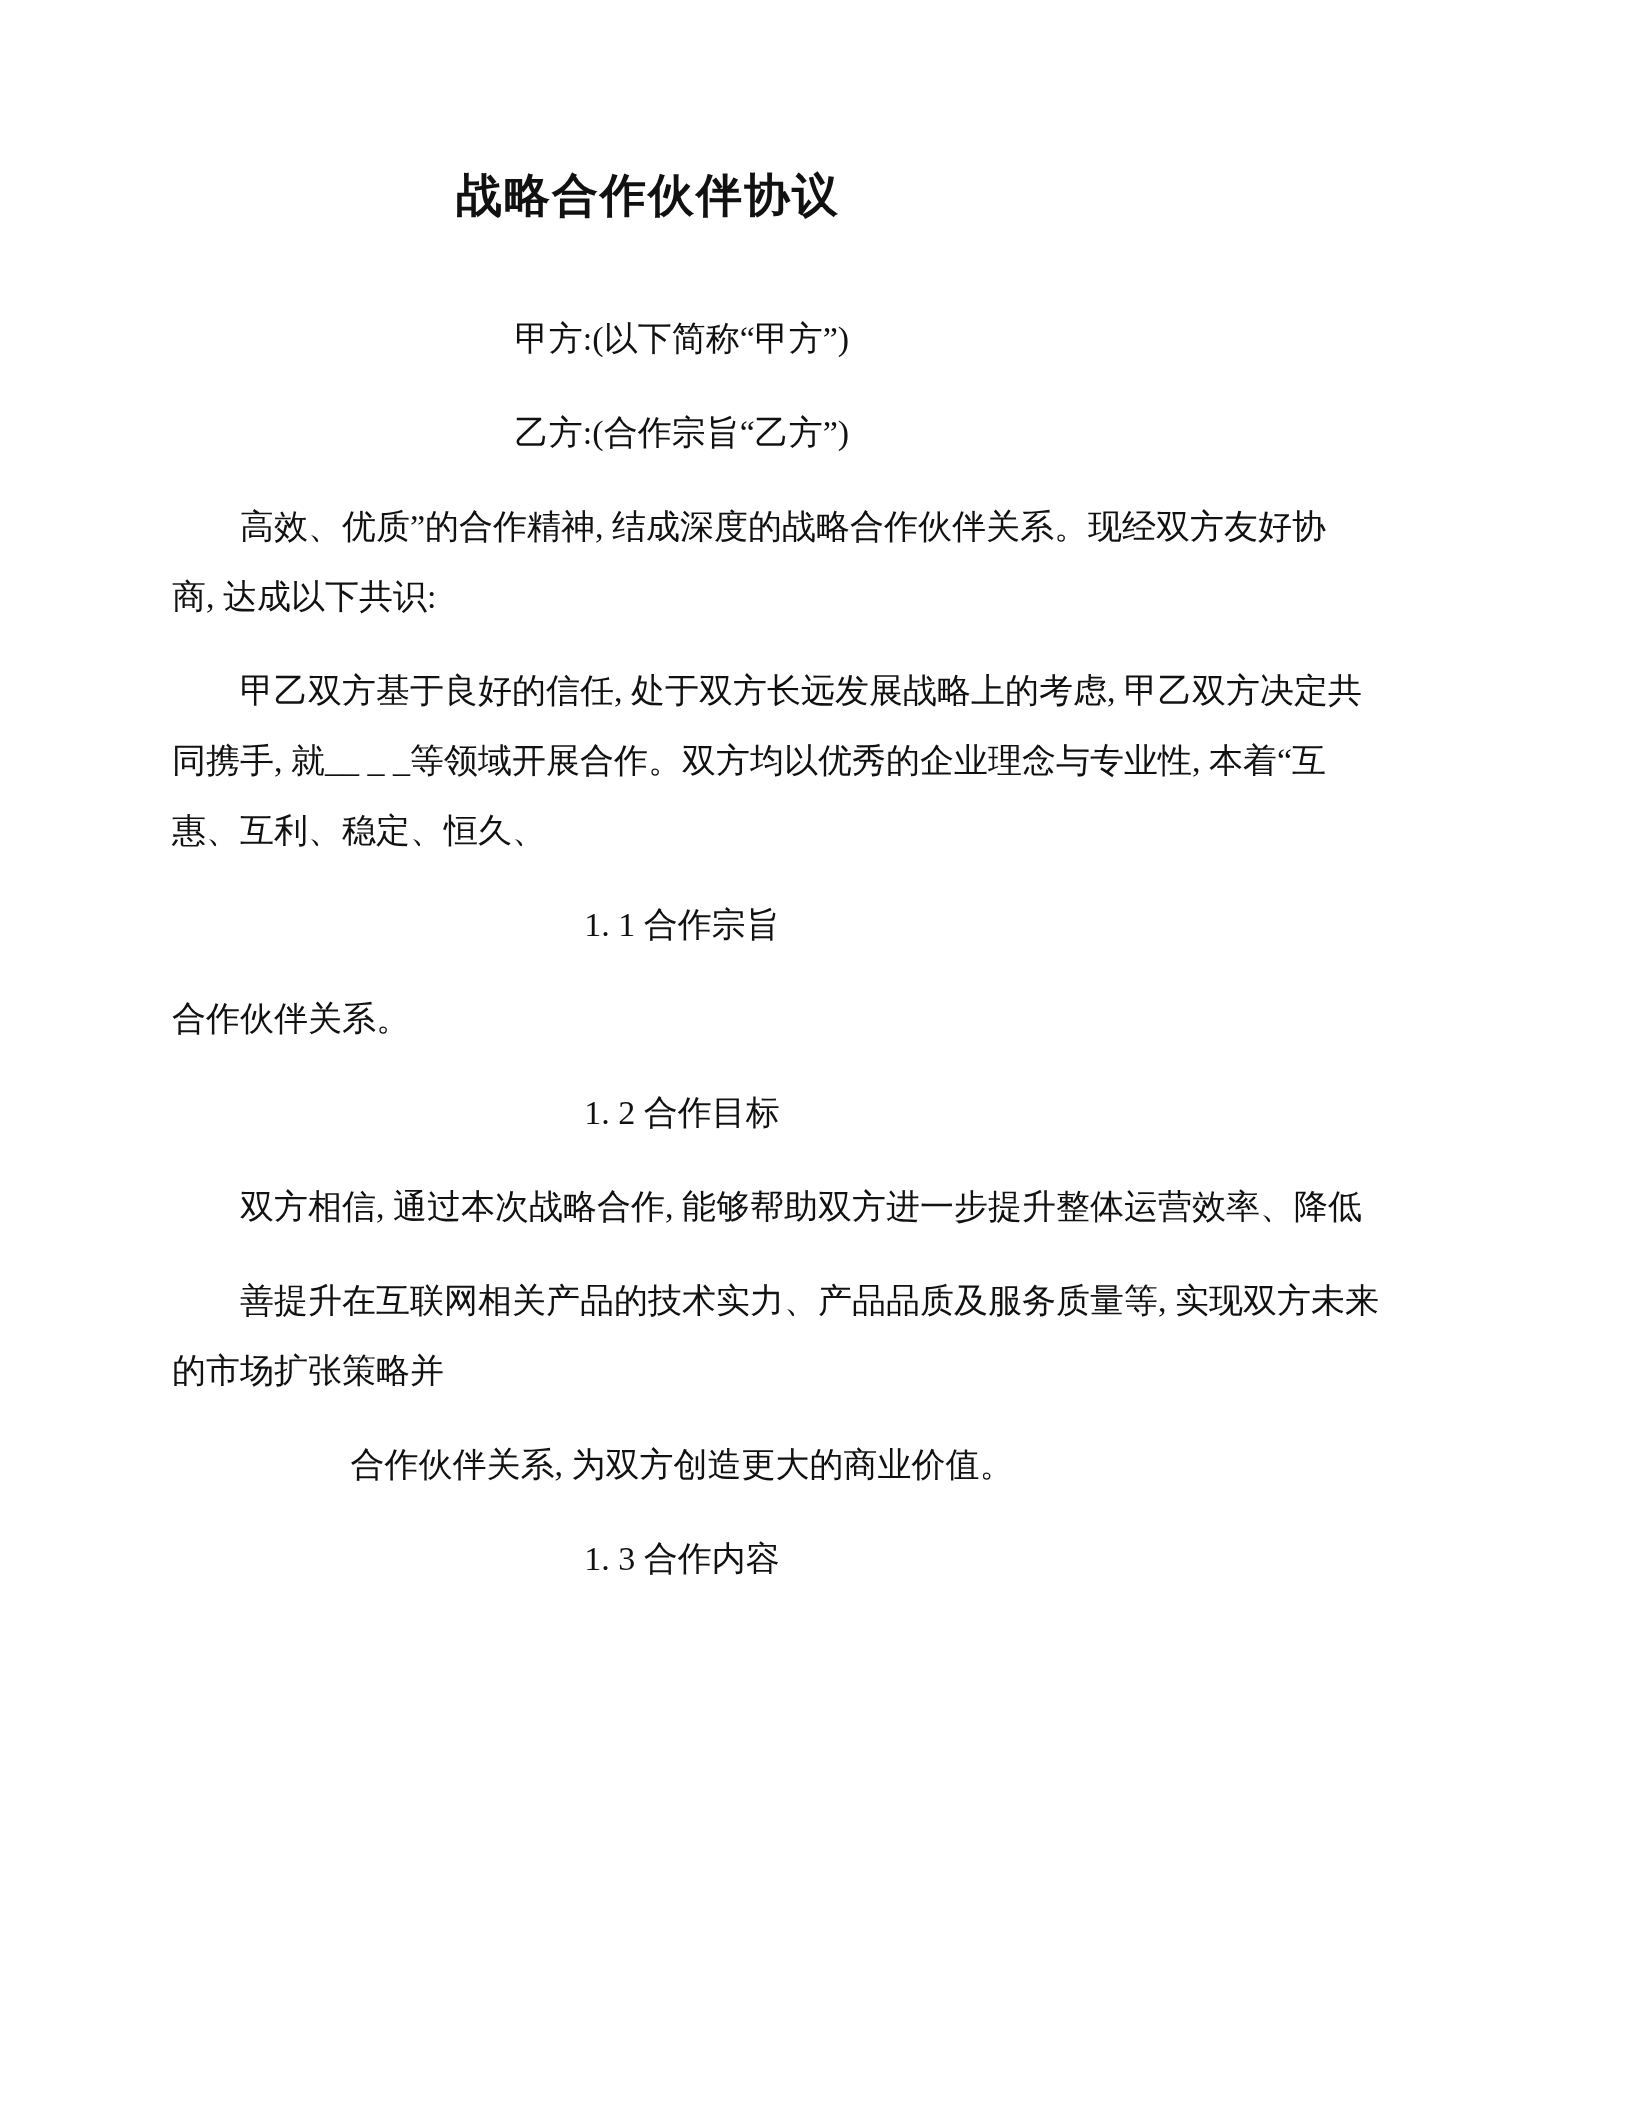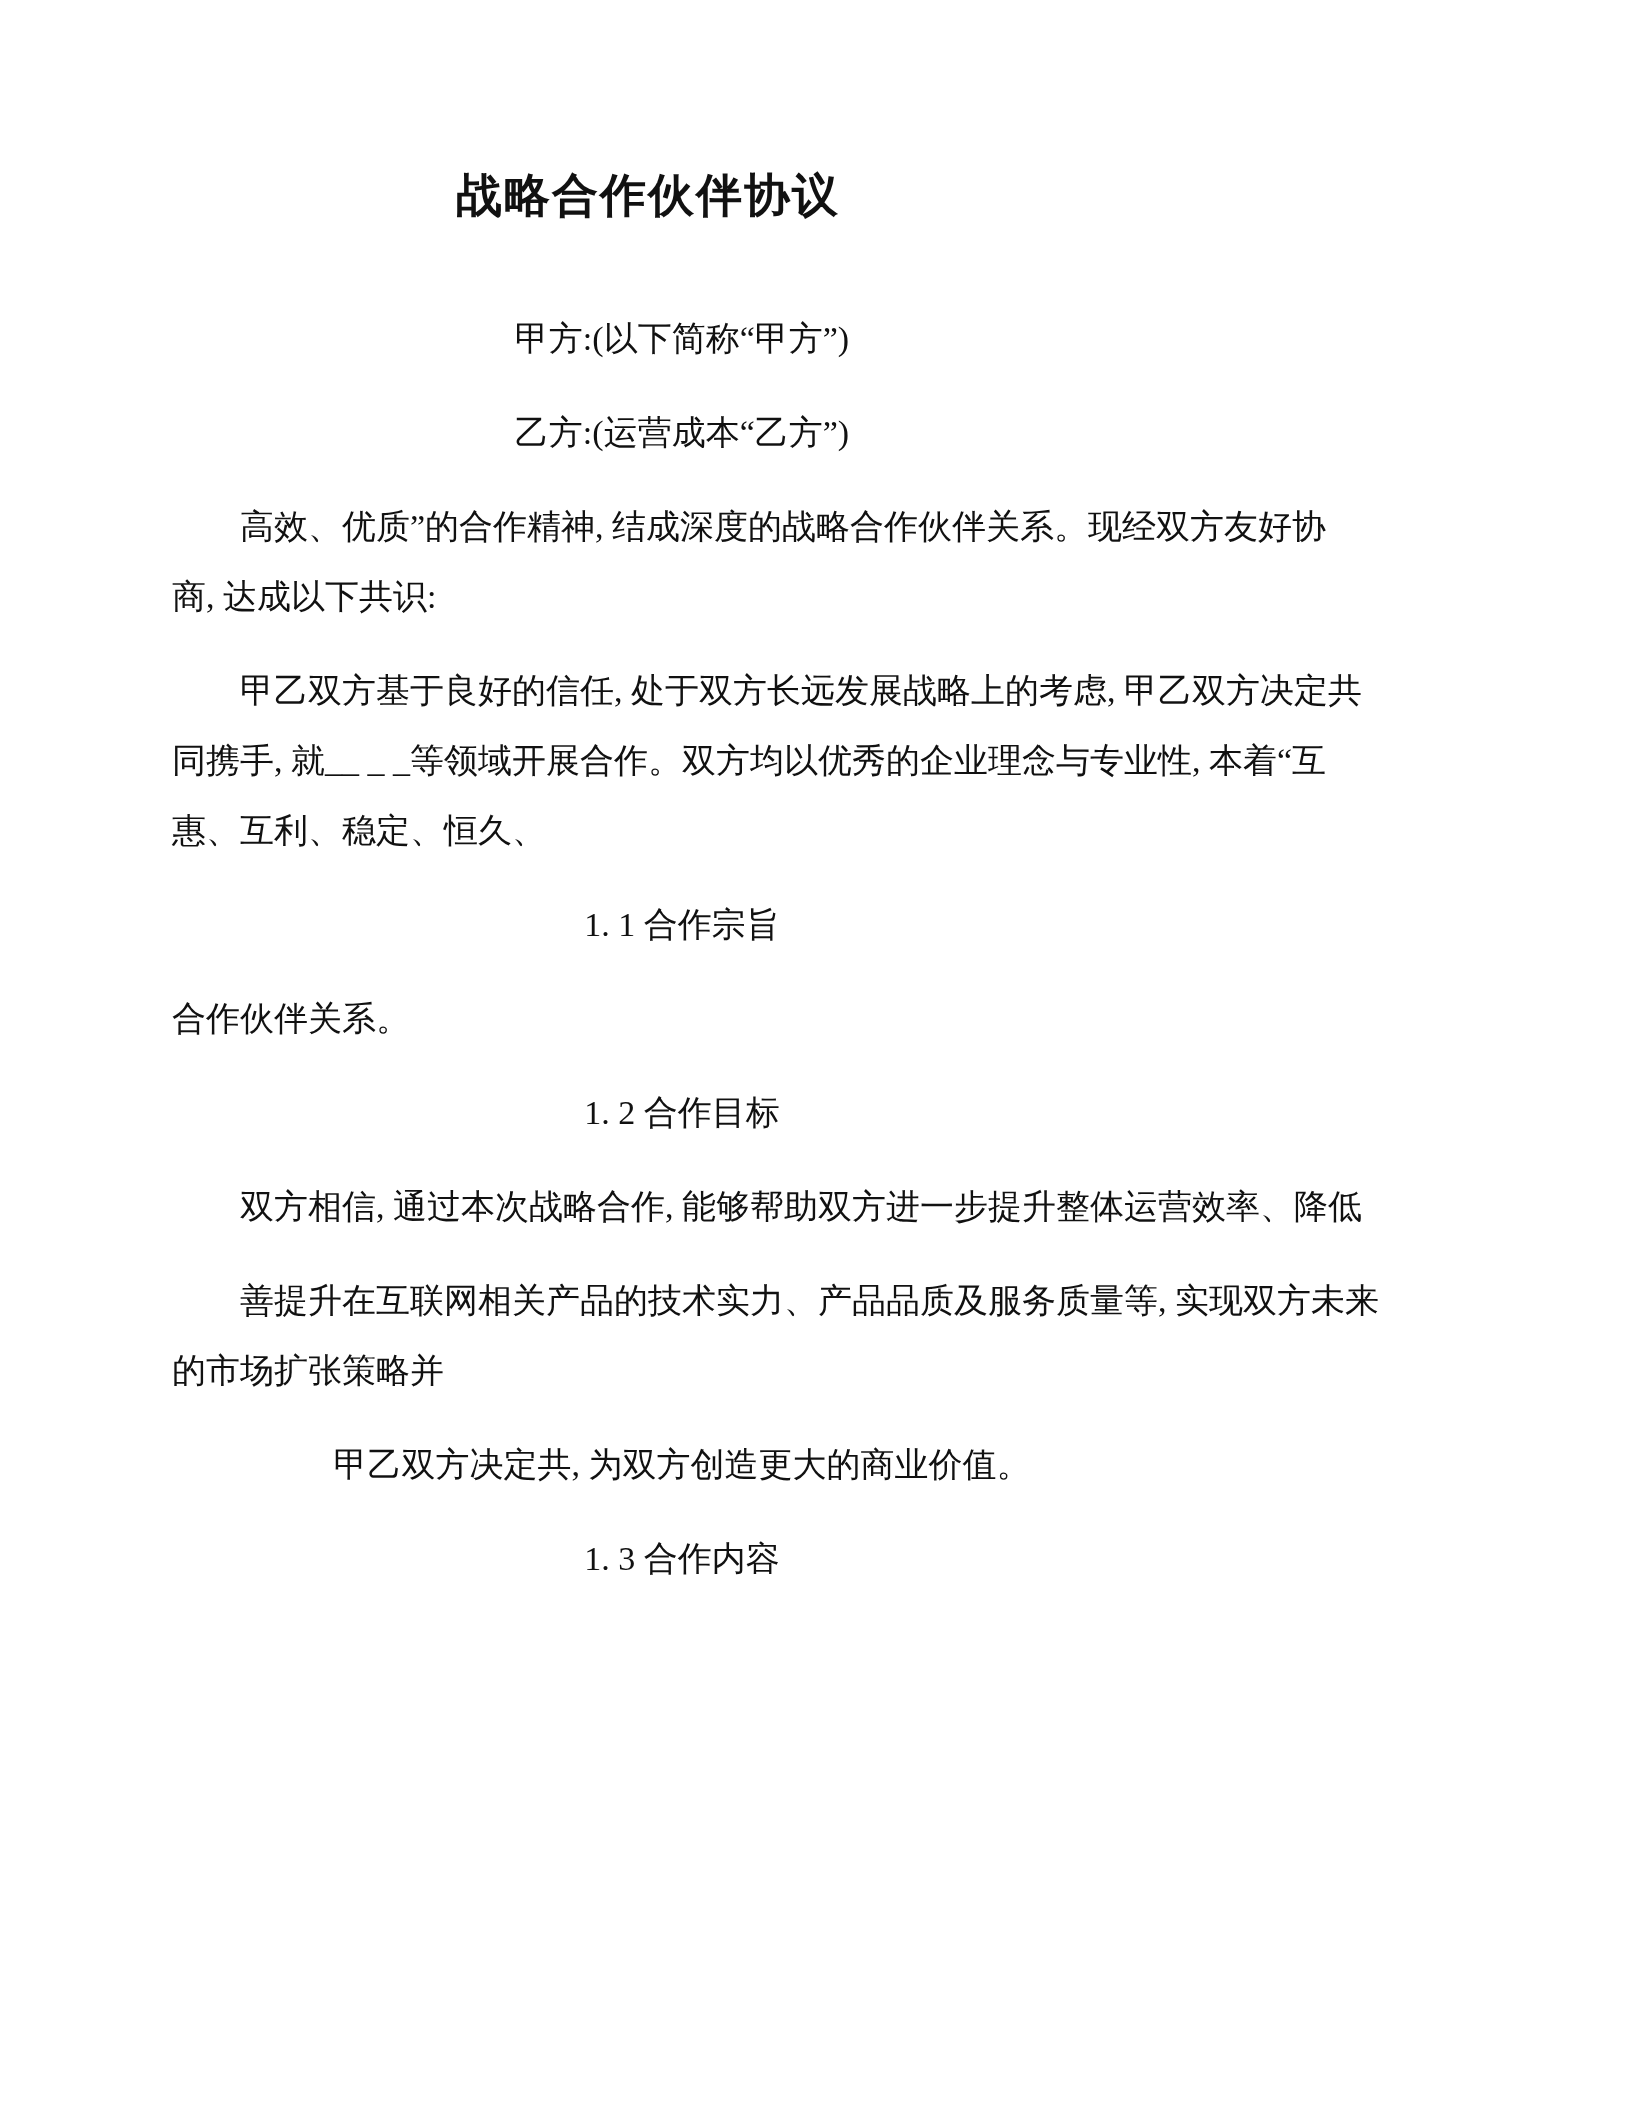--- a/index.html
+++ b/index.html
@@ -50,21 +50,21 @@
 
 <div class="page">
 
   <h1 class="doc-title">战略合作伙伴协议</h1>
 
   <p class="para">
     <span class="line indent">甲方:(以下简称“甲方”)</span>
   </p>
 
   <p class="para">
-    <span class="line indent">乙方:(运营成本“乙方”)</span>
+    <span class="line indent">乙方:(合作宗旨“乙方”)</span>
   </p>
 
   <p class="para">
     <span class="line indent">高效、优质”的合作精神, 结成深度的战略合作伙伴关系。现经双方友好协</span>
     <span class="line">商, 达成以下共识:</span>
   </p>
 
   <p class="para">
     <span class="line indent">甲乙双方基于良好的信任, 处于双方长远发展战略上的考虑, 甲乙双方决定共</span>
     <span class="line">同携手, 就__ _ _等领域开展合作。双方均以优秀的企业理念与专业性, 本着“互</span>
@@ -87,20 +87,20 @@
   <p class="para">
     <span class="line indent">双方相信, 通过本次战略合作, 能够帮助双方进一步提升整体运营效率、降低</span>
   </p>
 
   <p class="para">
     <span class="line indent">善提升在互联网相关产品的技术实力、产品品质及服务质量等, 实现双方未来</span>
     <span class="line">的市场扩张策略并</span>
   </p>
 
   <p class="para">
-    <span class="line indent">甲乙双方决定共, 为双方创造更大的商业价值。</span>
+    <span class="line indent">合作伙伴关系, 为双方创造更大的商业价值。</span>
   </p>
 
   <p class="para">
     <span class="line indent">1. 3 合作内容</span>
   </p>
 
 </div>
 
 </body></html>

